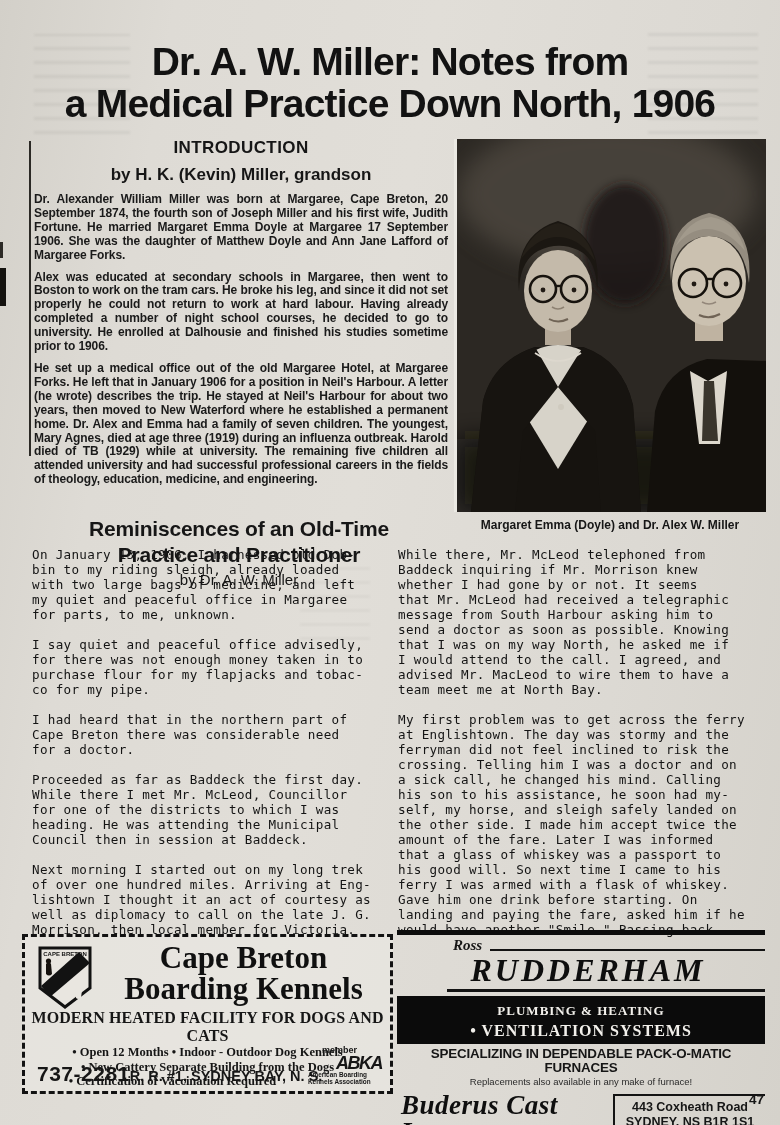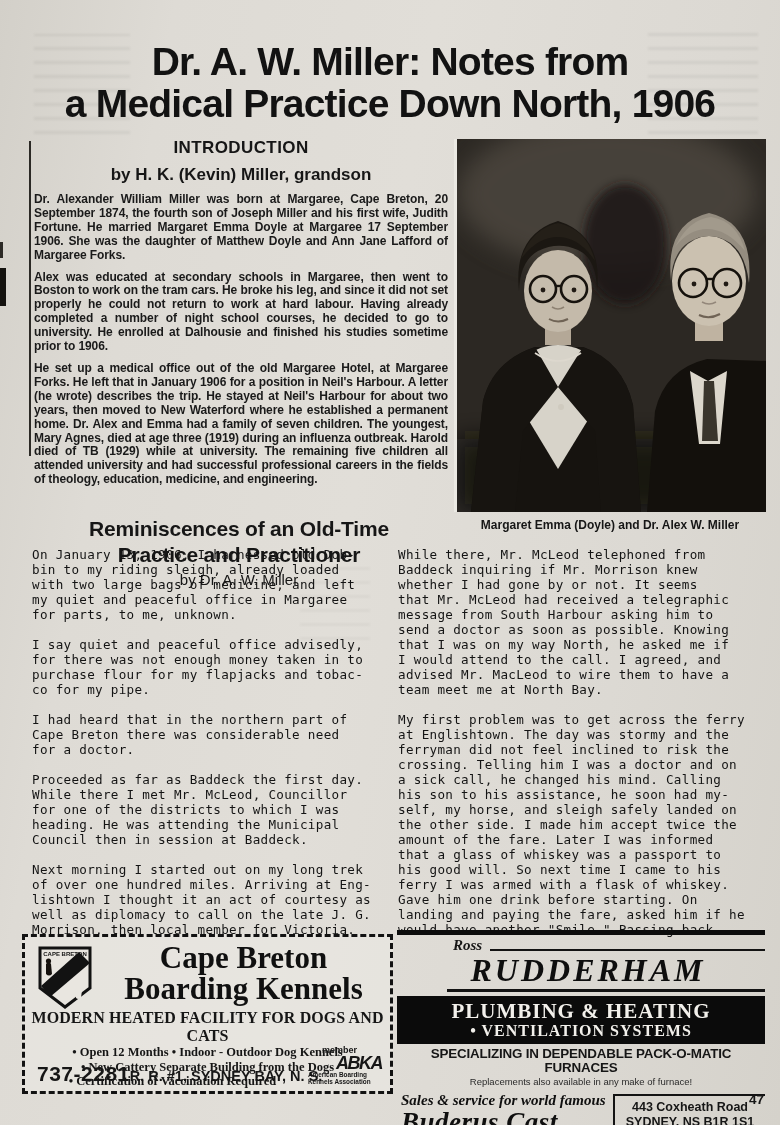--- a/index.html
+++ b/index.html
@@ -68,21 +68,21 @@
   .ad-rud{position:absolute;left:397px;top:930px;width:368px;}
   .rud-toprule{height:5px;background:#0c0c0c;}
   .rud-rossrow{display:flex;align-items:flex-end;margin:3px 0 0 56px;}
   .rud-ross{font-family:"Liberation Serif","DejaVu Serif",serif;font-style:italic;font-weight:700;
     font-size:15px;line-height:15px;padding-right:8px;}
   .rud-rossline{flex:1;height:2px;background:#131313;margin-bottom:2px;}
   .rud-name{text-align:center;font-family:"Liberation Serif","DejaVu Serif",serif;font-style:italic;
     font-weight:700;font-size:32px;line-height:34px;letter-spacing:3px;margin-left:14px;color:#0e0e0e;}
   .rud-underline{height:2.5px;background:#131313;margin:2px 0 4px 50px;}
   .rud-band{background:#0b0b0b;color:#f2f0eb;text-align:center;padding:4px 0 5px 0;}
-  .rud-band .b1{font-family:"Liberation Serif","DejaVu Serif",serif;font-weight:700;font-size:21px;
+  .rud-band .b1{font-family:"Liberation Serif","DejaVu Serif",serif;font-weight:700;font-size:13px;
     line-height:22px;letter-spacing:1px;}
   .rud-band .b2{font-family:"Liberation Serif","DejaVu Serif",serif;font-weight:700;font-size:16px;
     line-height:17px;letter-spacing:1px;}
   .rud-spec{text-align:center;font-weight:700;font-size:13.4px;line-height:14px;margin-top:3px;letter-spacing:-0.2px;}
   .rud-note{text-align:center;font-size:9.5px;line-height:10px;margin-top:2px;color:#2b2b2b;}
   .rud-bottom{display:flex;margin-top:5px;}
   .rud-promo{width:212px;font-family:"Liberation Serif","DejaVu Serif",serif;font-style:italic;
     font-weight:700;color:#0f0f0f;padding-left:4px;}
   .rud-promo .p1{font-size:15px;line-height:17px;}
   .rud-promo .p2{font-size:27px;line-height:27px;letter-spacing:.5px;}
@@ -268,21 +268,20 @@
     <div class="rud-name">RUDDERHAM</div>
     <div class="rud-underline"></div>
     <div class="rud-band">
       <div class="b1">PLUMBING &amp; HEATING</div>
       <div class="b2">• VENTILATION SYSTEMS</div>
     </div>
     <div class="rud-spec">SPECIALIZING IN DEPENDABLE PACK-O-MATIC FURNACES</div>
     <div class="rud-note">Replacements also available in any make of furnace!</div>
     <div class="rud-bottom">
       <div class="rud-promo">
-        <div class="p1">Sales &amp; service for world famous</div>
         <div class="p2">Buderus Cast Iron</div>
 
       </div>
       <div class="rud-addr">
         <div>443 Coxheath Road</div>
         <div>SYDNEY, NS B1R 1S1</div>
 
       </div>
     </div>
   </div>

